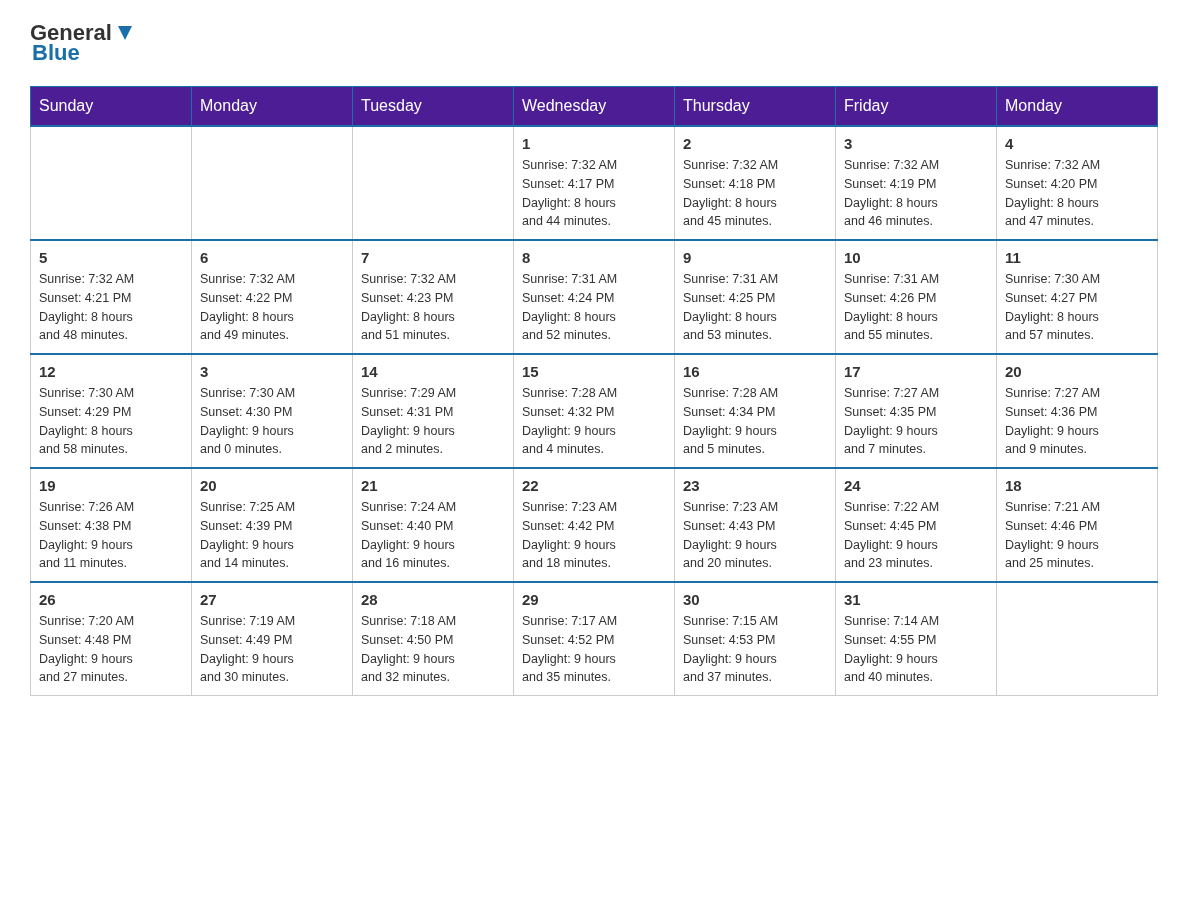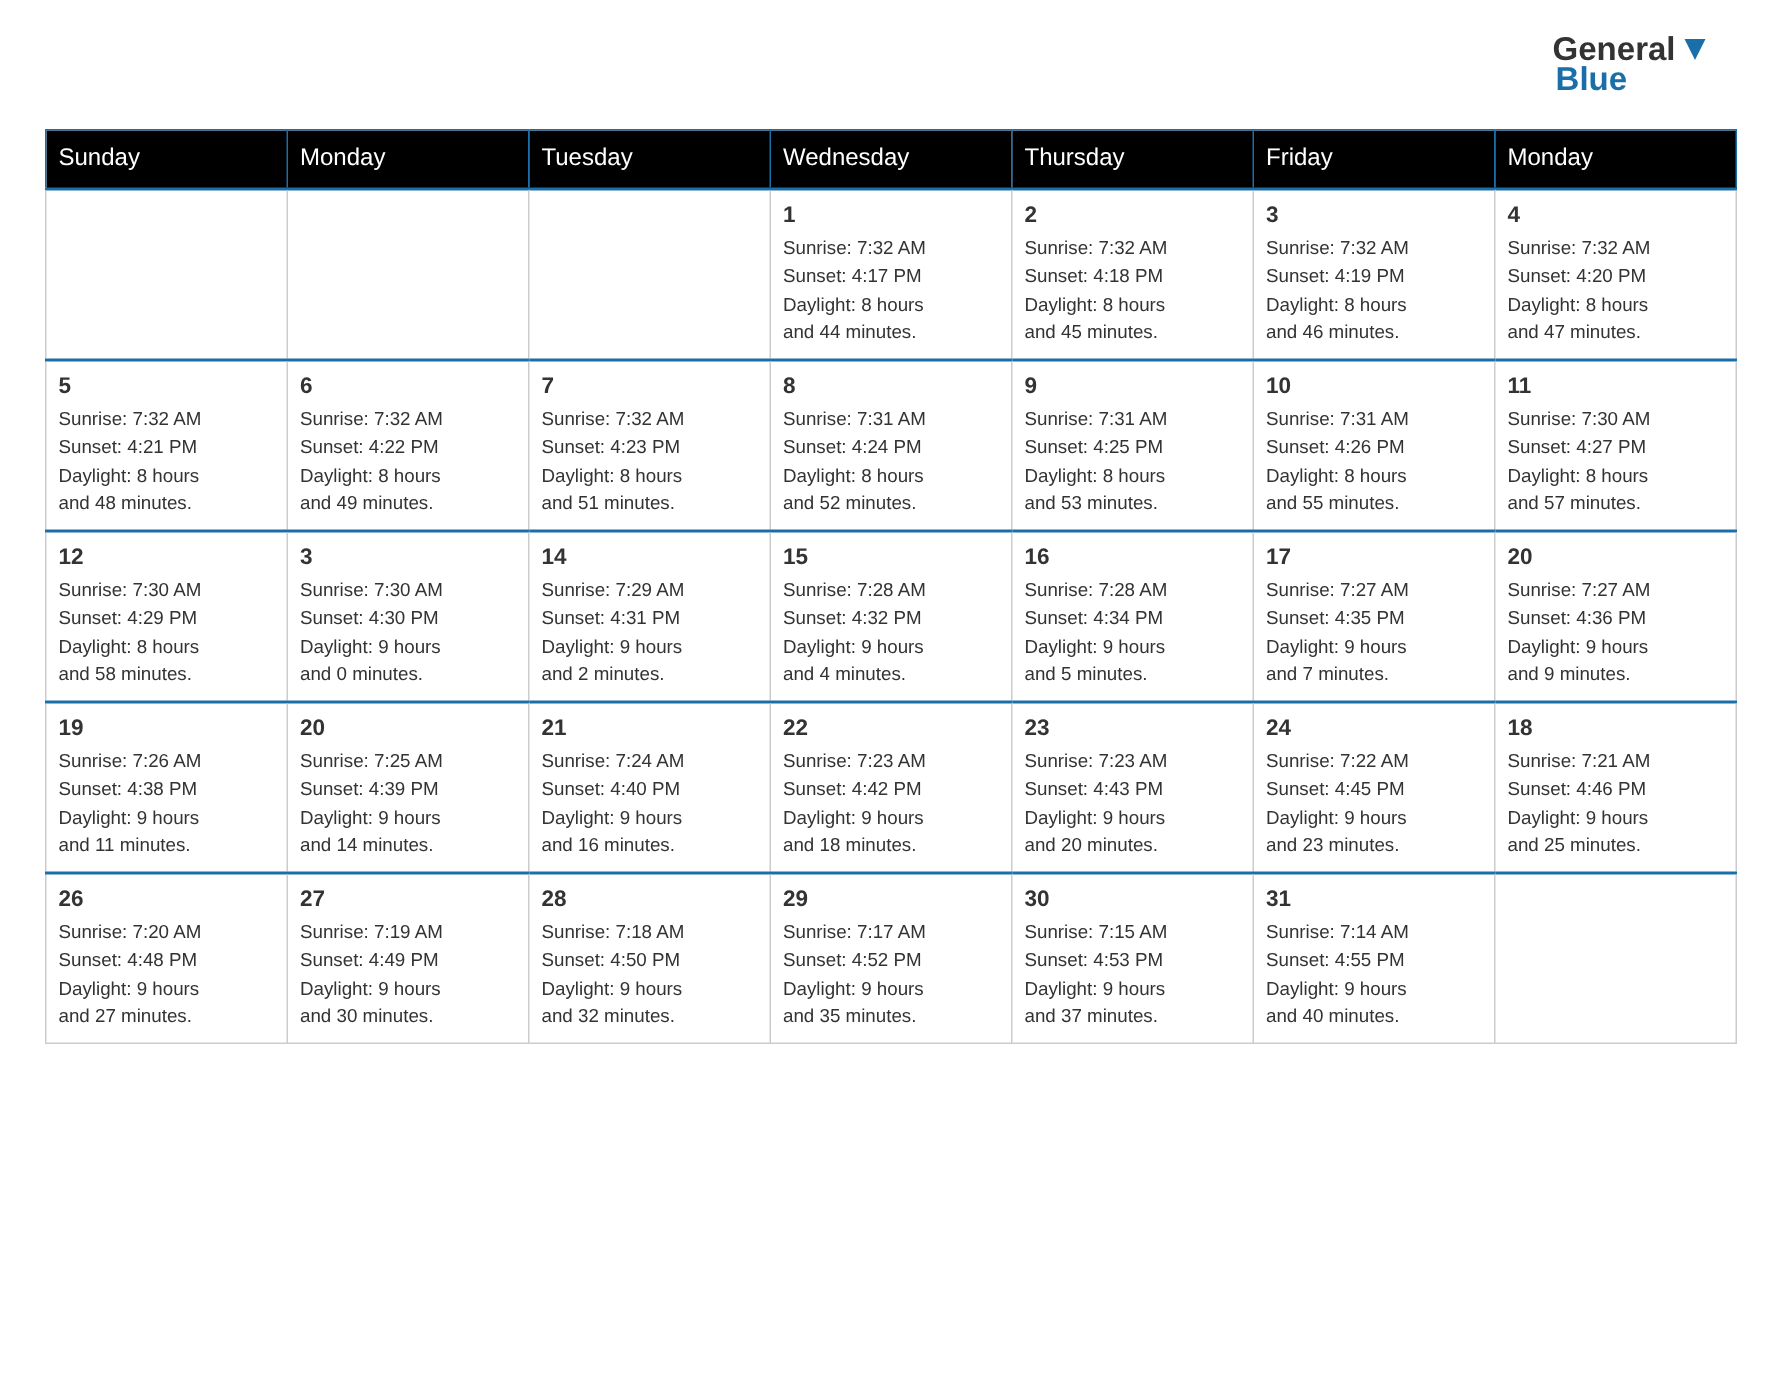--- a/index.html
+++ b/index.html
@@ -5,21 +5,21 @@
     * { margin: 0; padding: 0; box-sizing: border-box; }
     body {
       font-family: Arial, sans-serif;
       background: #ffffff;
       width: 1188px;
       min-height: 918px;
       padding: 20px 30px;
     }
     .header-area {
       display: flex;
-      justify-content: flex-end;
+      justify-content: space-between;
       align-items: flex-start;
       margin-bottom: 20px;
       gap: 17px;
     }
     .logo {
       display: flex;
       align-items: center;
       gap: 4px;
     }
     .logo-text-general {
@@ -45,21 +45,21 @@
       font-size: 20px;
       color: #333;
       margin-top: 4px;
     }
     .calendar-table {
       width: 100%;
       border-collapse: collapse;
       table-layout: fixed;
     }
     .calendar-table th {
-      background-color: #000000;
+      background-color: #4c1d95;
       color: #ffffff;
       padding: 10px 8px;
       text-align: left;
       font-size: 16px;
       font-weight: normal;
       border: 1px solid #1a6fa8;
     }
     .calendar-table td {
       vertical-align: top;
       padding: 8px 8px;

